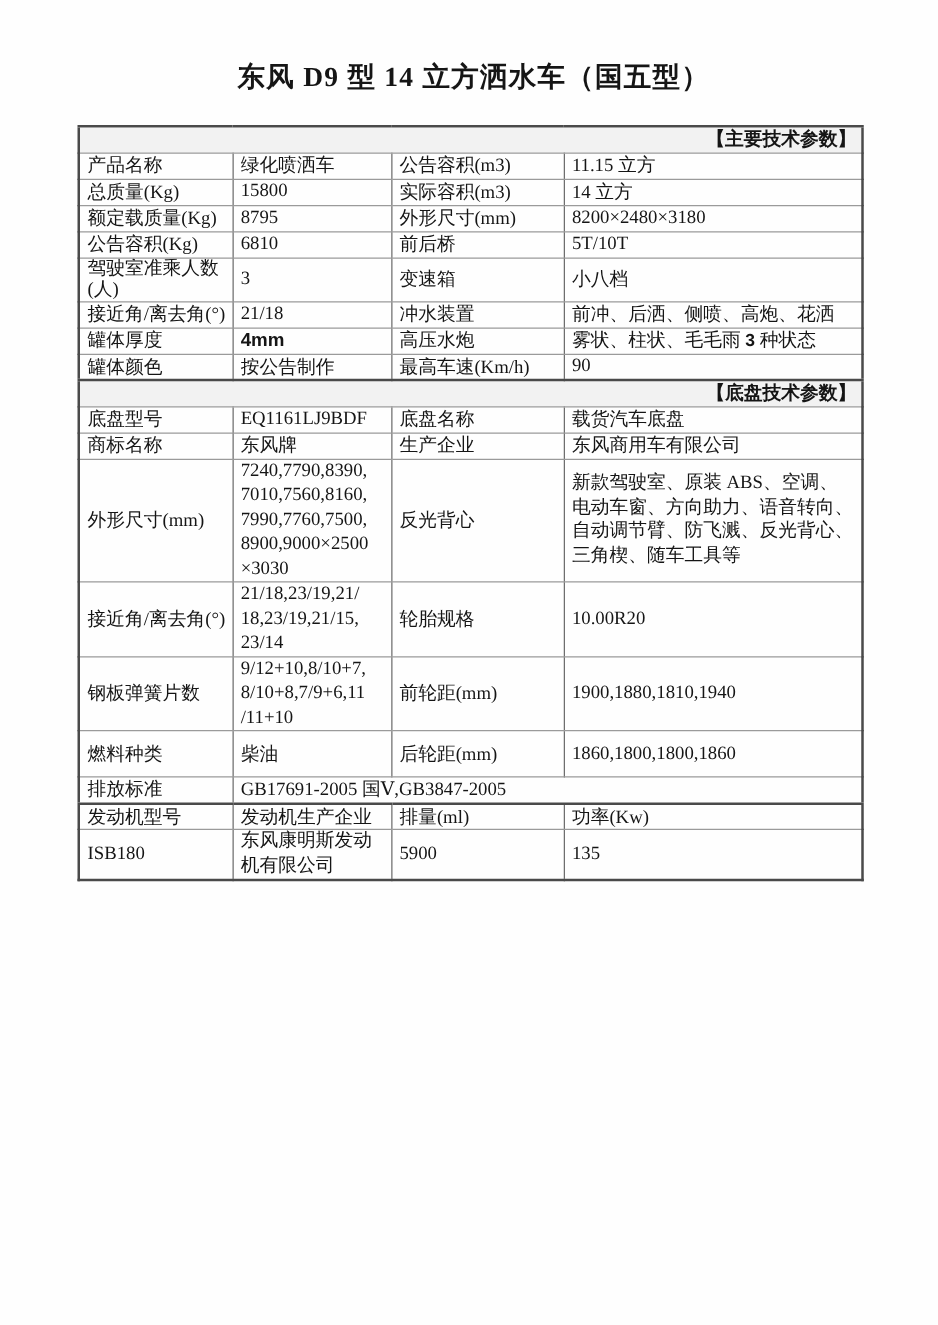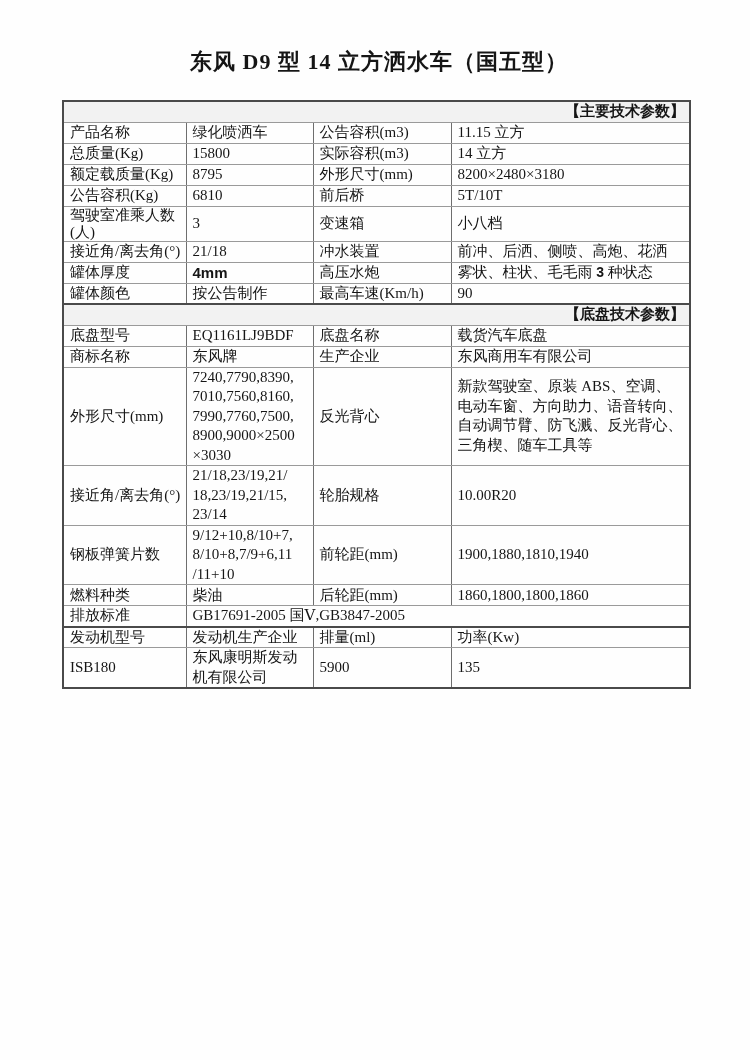--- a/index.html
+++ b/index.html
@@ -150,21 +150,21 @@
 
       <tr style="height:58px">
         <td>钢板弹簧片数</td>
         <td class="val pre">9/12+10,8/10+7,
 8/10+8,7/9+6,11
 /11+10</td>
         <td>前轮距(mm)</td>
         <td class="val">1900,1880,1810,1940</td>
       </tr>
 
-      <tr style="height:21px">
+      <tr style="height:37px">
         <td>燃料种类</td>
         <td class="val">柴油</td>
         <td>后轮距(mm)</td>
         <td class="val">1860,1800,1800,1860</td>
       </tr>
 
       <tr style="height:21px">
         <td>排放标准</td>
         <td class="val" colspan="3">GB17691-2005 国Ⅴ,GB3847-2005</td>
       </tr>

